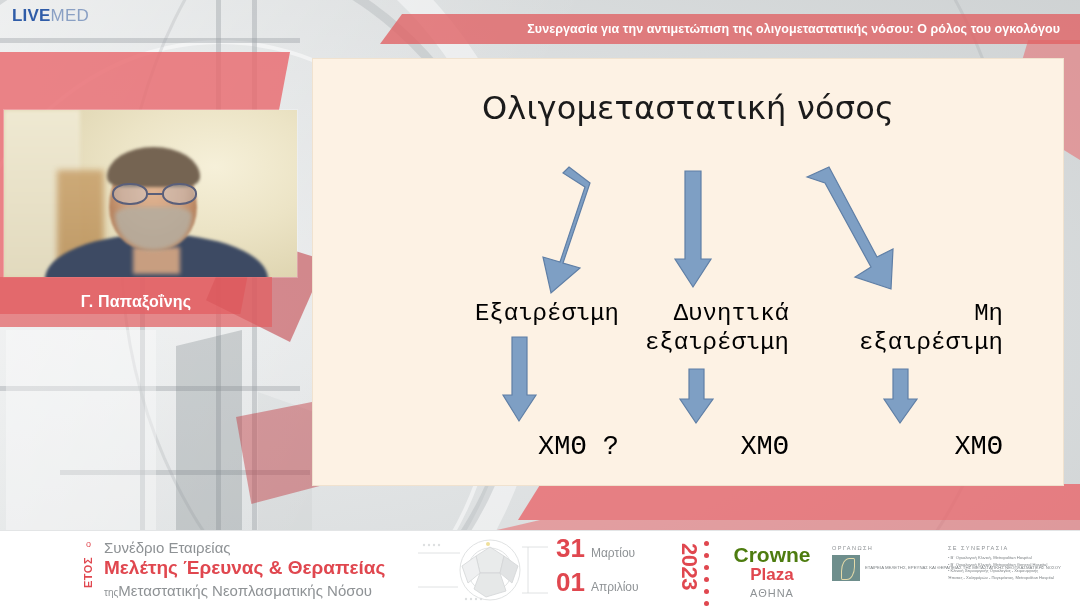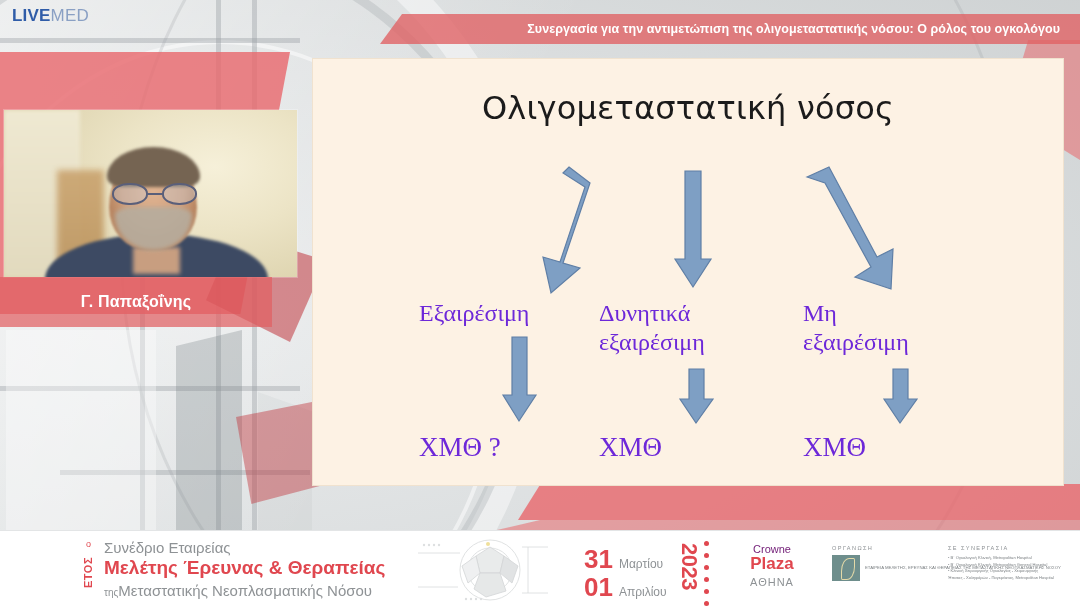--- a/index.html
+++ b/index.html
@@ -209,23 +209,23 @@
     position: absolute; left: 0; right: 0; top: 30px;
     text-align: center;
     font-family: "DejaVu Sans", sans-serif;
     font-size: 32px;
     color: #1b1b1b;
     font-weight: 400;
     letter-spacing: 0.2px;
   }
   .node {
     position: absolute;
-    text-align: left;
-    font-family: Liberation Serif, serif;
-    color: #6d28d9;
+    text-align: right;
+    font-family: Liberation Mono, monospace;
+    color: #000000;
     font-weight: 400;
     line-height: 1.22;
   }
   .tier2 { font-size: 24px; }
   .tier3 { font-size: 27px; }
 
   .n-a  { left: 106px; top: 240px;  width: 200px; }
   .n-b  { left: 286px; top: 240px;  width: 190px; }
   .n-c  { left: 490px; top: 240px;  width: 200px; }
   .n-d  { left: 106px; top: 372px;  width: 200px; }
@@ -278,42 +278,42 @@
     position: absolute; left: 104px; top: 51px;
     font-size: 15px; color: #8e9295; font-weight: 400;
   }
   .f-l3 .small { font-size: 10px; }
 
   .f-ball {
     position: absolute; left: 418px; top: 4px; width: 130px; height: 70px;
     opacity: 0.55;
   }
   .f-date {
-    position: absolute; left: 556px; top: 15px;
-    display: flex; flex-direction: column; gap: 2px; margin-left: 28px;
+    position: absolute; left: 556px; top: 4px;
+    display: flex; flex-direction: column; gap: 8px;
   }
   .f-drow { display: flex; align-items: baseline; gap: 6px; }
   .f-dnum { font-size: 26px; font-weight: 700; color: #e0474f; line-height: 1; }
   .f-dmon { font-size: 12px; color: #8e9295; line-height: 1; }
   .f-year {
     position: absolute; left: 676px; top: 12px;
     font-size: 22px; font-weight: 700; color: #e0474f;
     writing-mode: vertical-rl;
     letter-spacing: -0.5px;
   }
   .f-dots {
     position: absolute; left: 704px; top: 10px;
     display: flex; flex-direction: column; gap: 7px;
   }
   .f-dot { width: 5px; height: 5px; border-radius: 50%; background: #e0474f; }
   .f-venue {
     position: absolute; left: 724px; top: 12px;
     text-align: center; width: 96px;
   }
-  .f-v1 { font-size: 11px; font-weight: 400; color: #701a75; line-height: 1.1; }
+  .f-v1 { font-size: 21px; font-weight: 700; color: #4d7c0f; line-height: 1.1; }
   .f-v2 { font-size: 17px; font-weight: 700; color: #e0474f; line-height: 1.1; }
   .f-v3 { font-size: 11px; color: #8e9295; letter-spacing: 1px; margin-top: 2px; }
 
   .f-org {
     position: absolute; left: 832px; top: 14px;
   }
   .f-cap {
     font-size: 5.6px; color: #8e9295; letter-spacing: 1.4px; margin-bottom: 4px;
   }
   .f-orgrow { display: flex; align-items: center; gap: 5px; }

